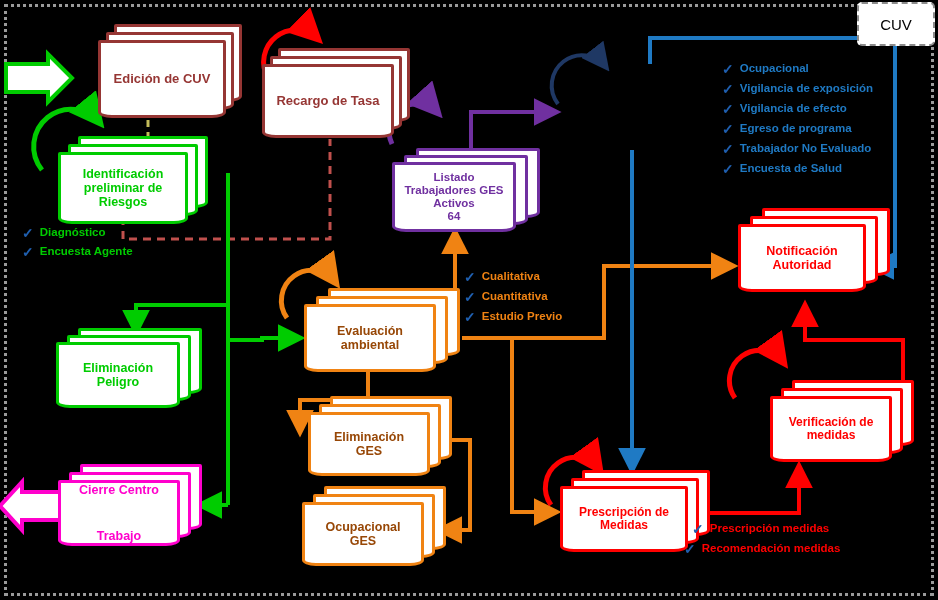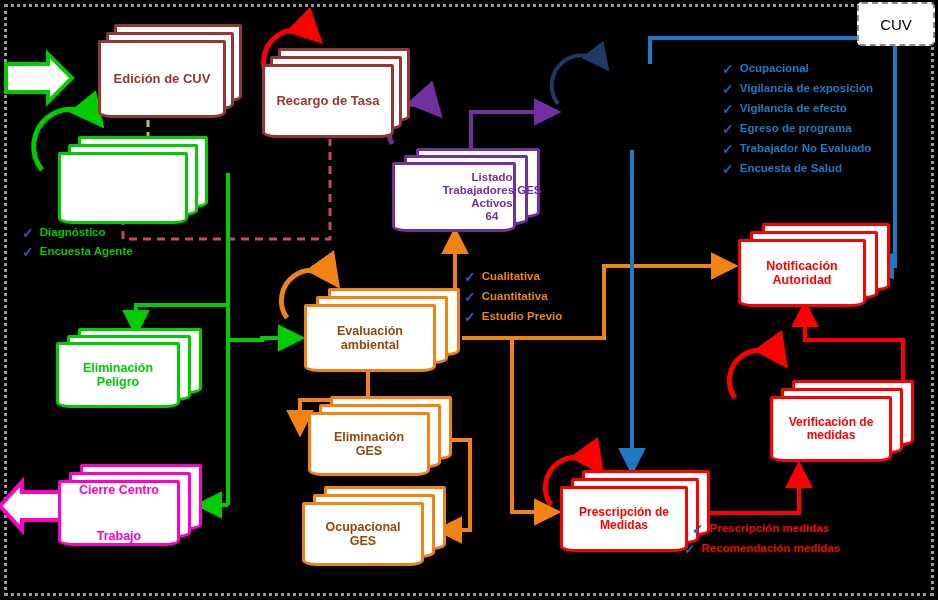--- a/index.html
+++ b/index.html
@@ -118,36 +118,41 @@
     <div class="sheet" style="left:16px;top:0;width:132px;height:74px;border-color:#963634;"></div>
     <div class="sheet" style="left:8px;top:8px;width:132px;height:74px;border-color:#963634;"></div>
     <div class="sheet" style="left:0;top:16px;width:132px;height:74px;border-color:#963634;"></div>
     <div class="label" style="left:0;top:16px;width:132px;height:74px;color:#963634;font-size:13px;">Recargo de Tasa</div>
   </div>
 
   <div class="doc" style="left:58px;top:136px;width:160px;height:94px;">
     <div class="sheet" style="left:20px;top:0;width:130px;height:72px;border-color:#00CC00;"></div>
     <div class="sheet" style="left:10px;top:8px;width:130px;height:72px;border-color:#00CC00;"></div>
     <div class="sheet" style="left:0;top:16px;width:130px;height:72px;border-color:#00CC00;"></div>
+    <div class="label" style="left:0;top:16px;width:130px;height:72px;color:#00CC00;font-size:12.5px;flex-direction:column;">
+      <span>Identificación</span>
+      <span>preliminar de</span>
+      <span>Riesgos</span>
+    </div>
   </div>
 
   <div class="doc" style="left:392px;top:148px;width:160px;height:90px;">
     <div class="sheet" style="left:24px;top:0;width:124px;height:70px;border-color:#7030A0;"></div>
     <div class="sheet" style="left:12px;top:7px;width:124px;height:70px;border-color:#7030A0;"></div>
     <div class="sheet" style="left:0;top:14px;width:124px;height:70px;border-color:#7030A0;"></div>
-    <div class="label" style="left:0;top:14px;width:124px;height:70px;color:#7030A0;font-size:11.5px;flex-direction:column;margin-left:38px;">
+    <div class="label" style="left:0;top:14px;width:124px;height:70px;color:#7030A0;font-size:11.5px;flex-direction:column;">
       <span>Listado</span>
       <span>Trabajadores GES</span>
       <span>Activos</span>
       <span>64</span>
     </div>
   </div>
 
 
-  <div class="doc" style="left:738px;top:223px;width:160px;height:88px;padding-left:35px;">
+  <div class="doc" style="left:738px;top:208px;width:160px;height:88px;padding-left:35px;">
     <div class="sheet" style="left:24px;top:0;width:128px;height:68px;border-color:#FF0000;"></div>
     <div class="sheet" style="left:12px;top:8px;width:128px;height:68px;border-color:#FF0000;"></div>
     <div class="sheet" style="left:0;top:16px;width:128px;height:68px;border-color:#FF0000;"></div>
     <div class="label" style="left:0;top:16px;width:128px;height:68px;color:#FF0000;font-size:12.5px;flex-direction:column;">
       <span>Notificación</span>
       <span>Autoridad</span>
     </div>
   </div>
 
   <div class="doc" style="left:56px;top:328px;width:156px;height:86px;">

